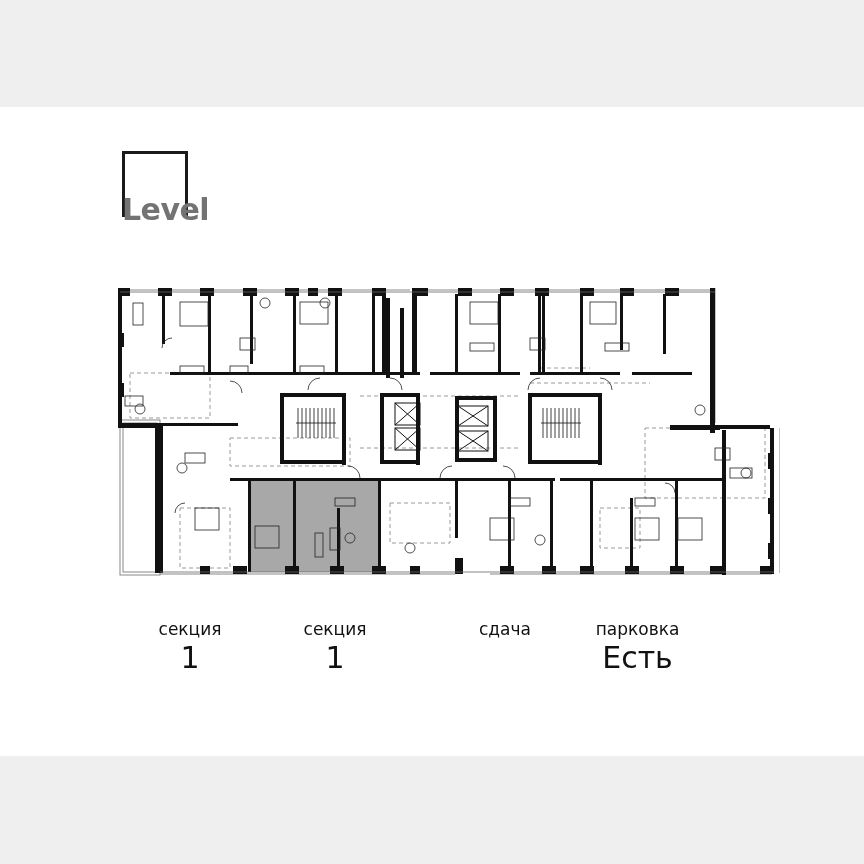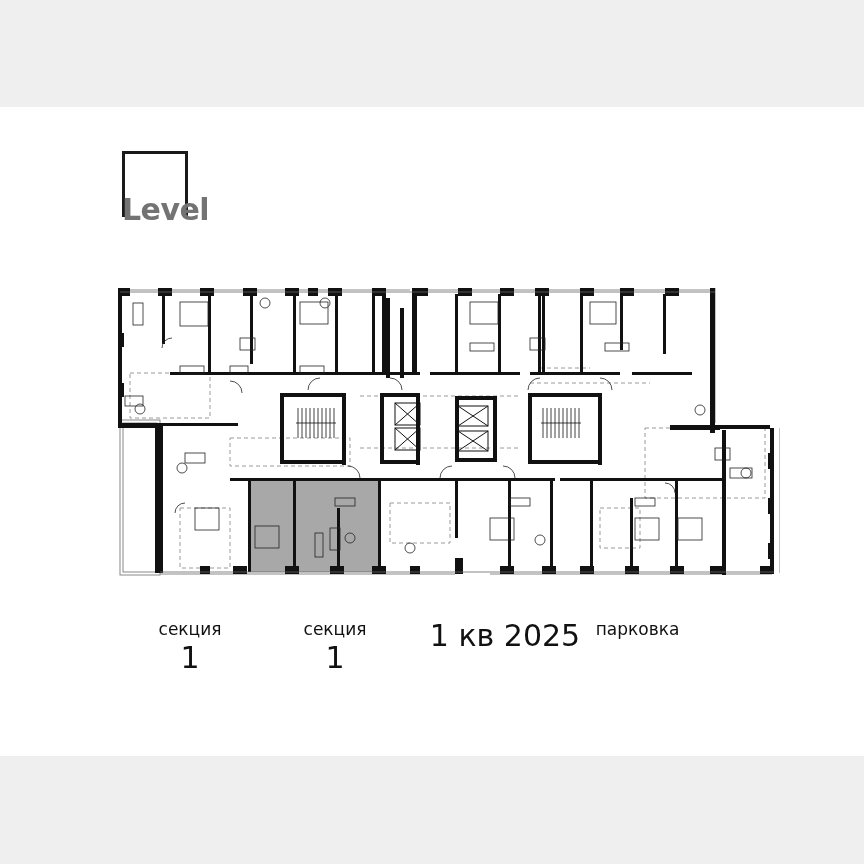--- a/index.html
+++ b/index.html
@@ -287,17 +287,18 @@
 
 <div class="info" style="left:140px; width:100px;">
   <div class="lbl">секция</div>
   <div class="val">1</div>
 </div>
 <div class="info" style="left:280px; width:110px;">
   <div class="lbl">секция</div>
   <div class="val">1</div>
 </div>
 <div class="info" style="left:415px; width:180px;">
-  <div class="val">1 кв 2025</div>
+  <div class="lbl">сдача</div>
 </div>
 <div class="info" style="left:580px; width:115px;">
   <div class="lbl">парковка</div>
+  <div class="val">Есть</div>
 </div>
 
 </body></html>

